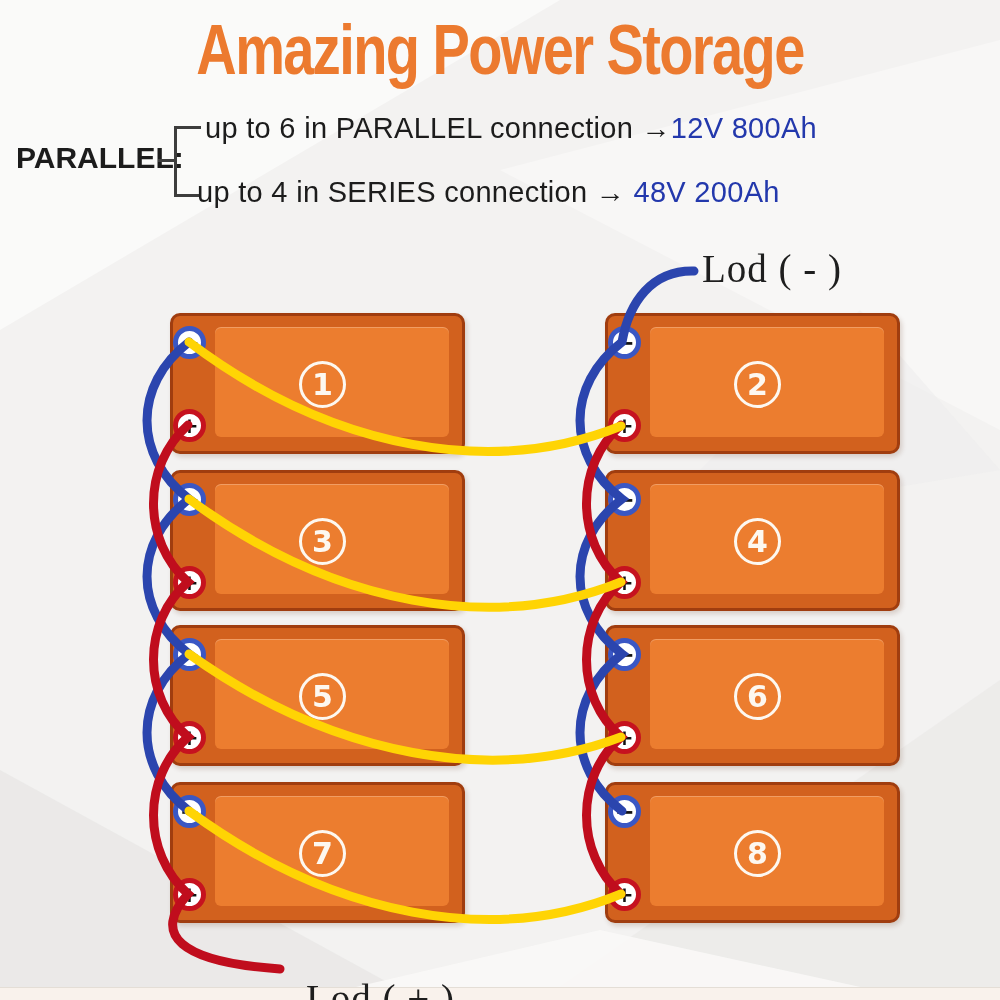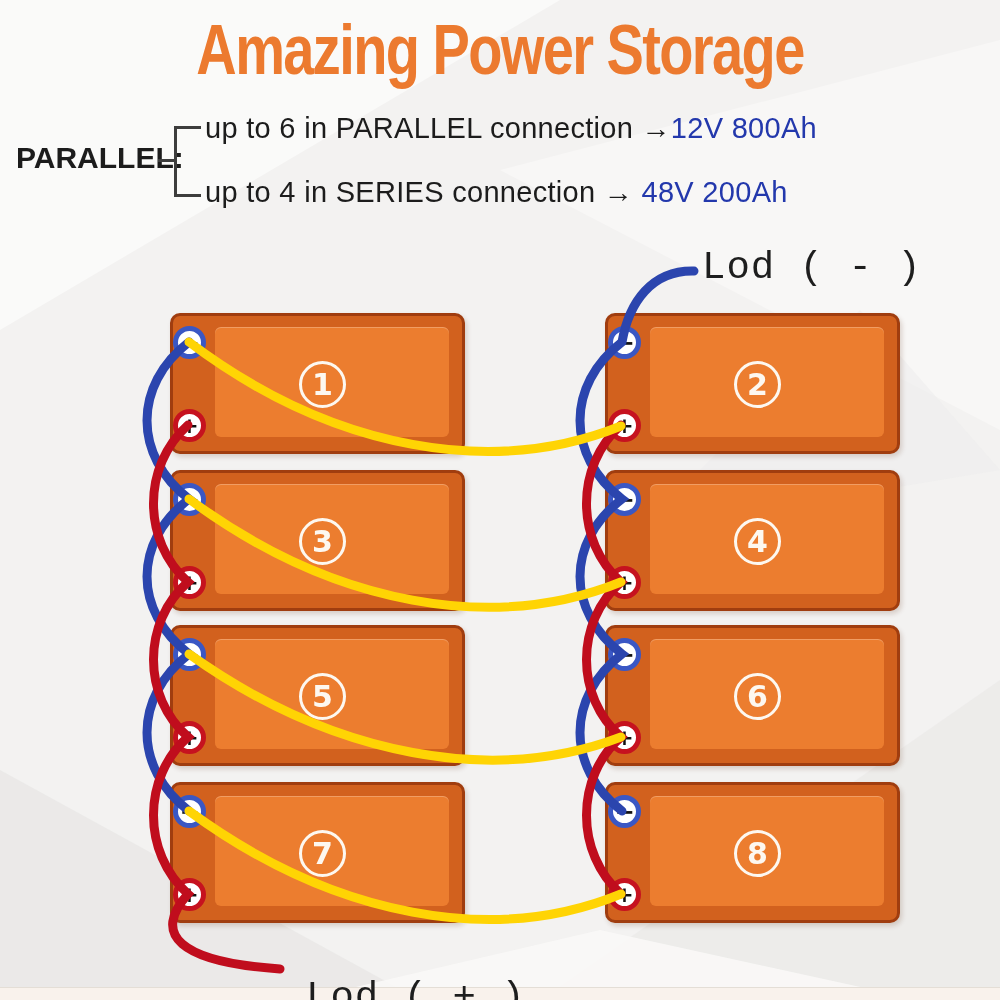--- a/index.html
+++ b/index.html
@@ -21,29 +21,29 @@
   .title{position:absolute;left:0;top:10px;width:1000px;text-align:center;
        font-size:70px;font-weight:bold;letter-spacing:-2px;color:var(--title-orange);
        transform:scaleX(.8);transform-origin:500px 0;white-space:nowrap;}
 
   
   .support-label{position:absolute;left:16px;top:141px;font-size:30px;font-weight:bold;
        color:var(--text-color);letter-spacing:0px;}
   .sup-line{position:absolute;font-size:29px;color:var(--text-color);white-space:nowrap;letter-spacing:.3px;}
   .sup-line .val{color:var(--value-blue);font-weight:normal;}
   .sup-line.l1{left:205px;top:112px;}
-  .sup-line.l2{left:205px;top:176px;text-align:right;}
+  .sup-line.l2{left:197px;top:176px;text-align:right;}
   .bracket{position:absolute;background:#3d3d3d;}
   .bk-v{left:174px;top:126px;width:3px;height:71px;}
   .bk-t{left:174px;top:126px;width:27px;height:3px;}
   .bk-b{left:174px;top:194px;width:27px;height:3px;}
   .bk-m{left:158px;top:159px;width:16px;height:3px;}
 
   
-  .load-label{position:absolute;font-family:Liberation Mono, monospace;font-size:39px;
+  .load-label{position:absolute;font-family:Liberation Serif, serif;font-size:39px;
        color:#1e1e1e;white-space:nowrap;letter-spacing:1px;}
   .load-neg{left:702px;top:246px;}
   .load-pos{left:306px;top:976px;}
 
   
   svg.wires{position:absolute;left:0;top:0;z-index:3;}
   svg.wires path{fill:none;stroke-width:9;stroke-linecap:round;}
   path.w-blue{stroke:var(--wire-blue);}
   path.w-red{stroke:var(--wire-red);}
   path.w-yellow{stroke:var(--wire-yellow);}

